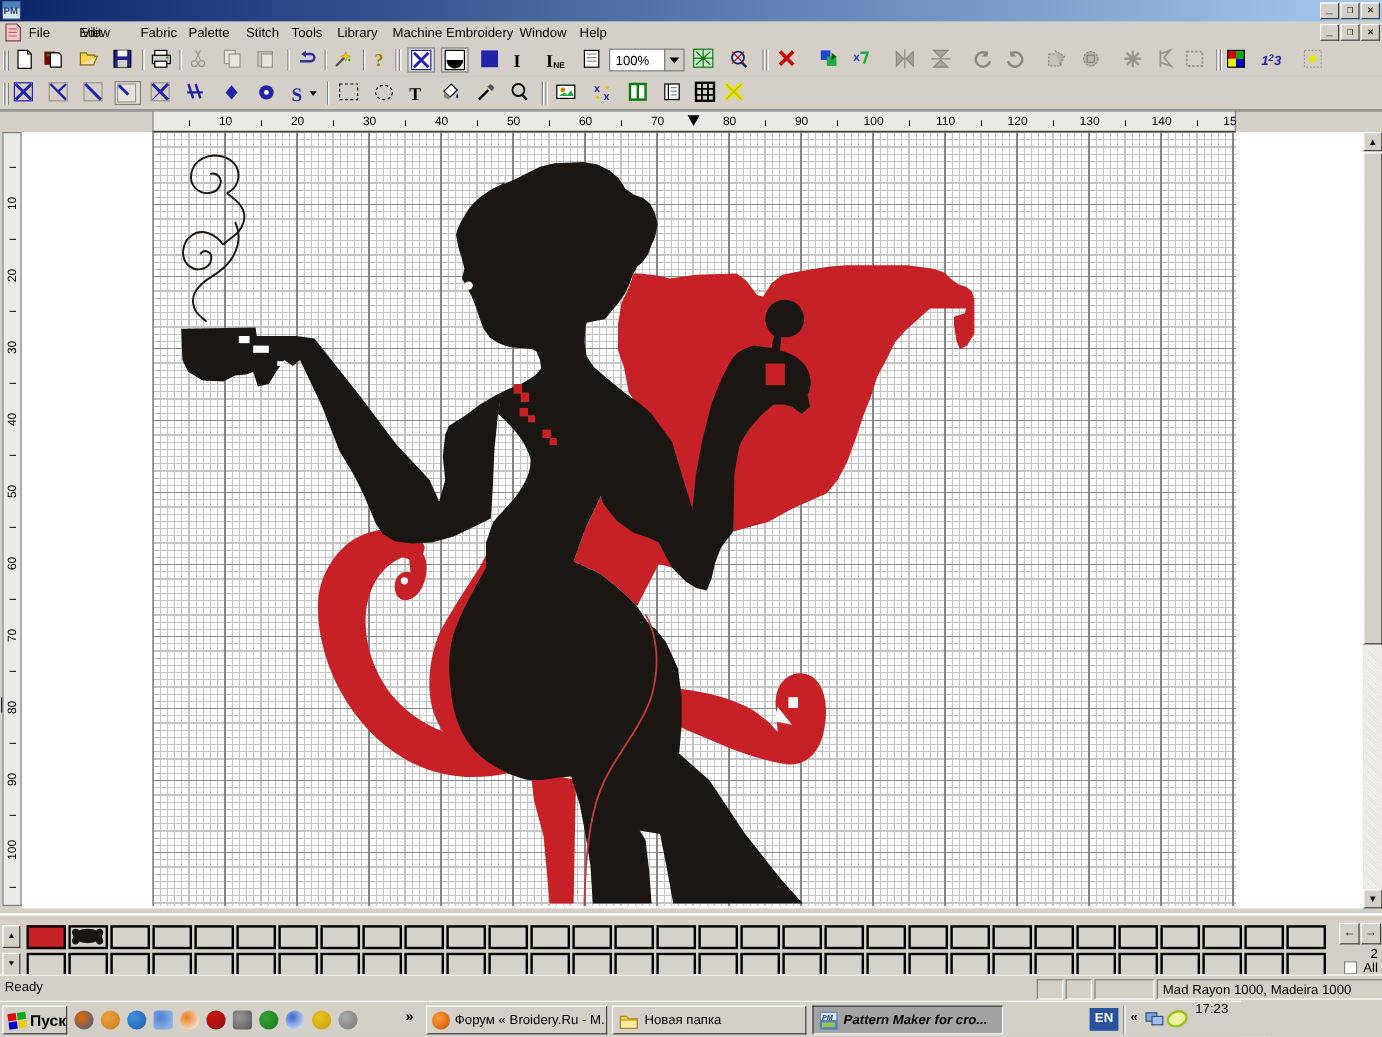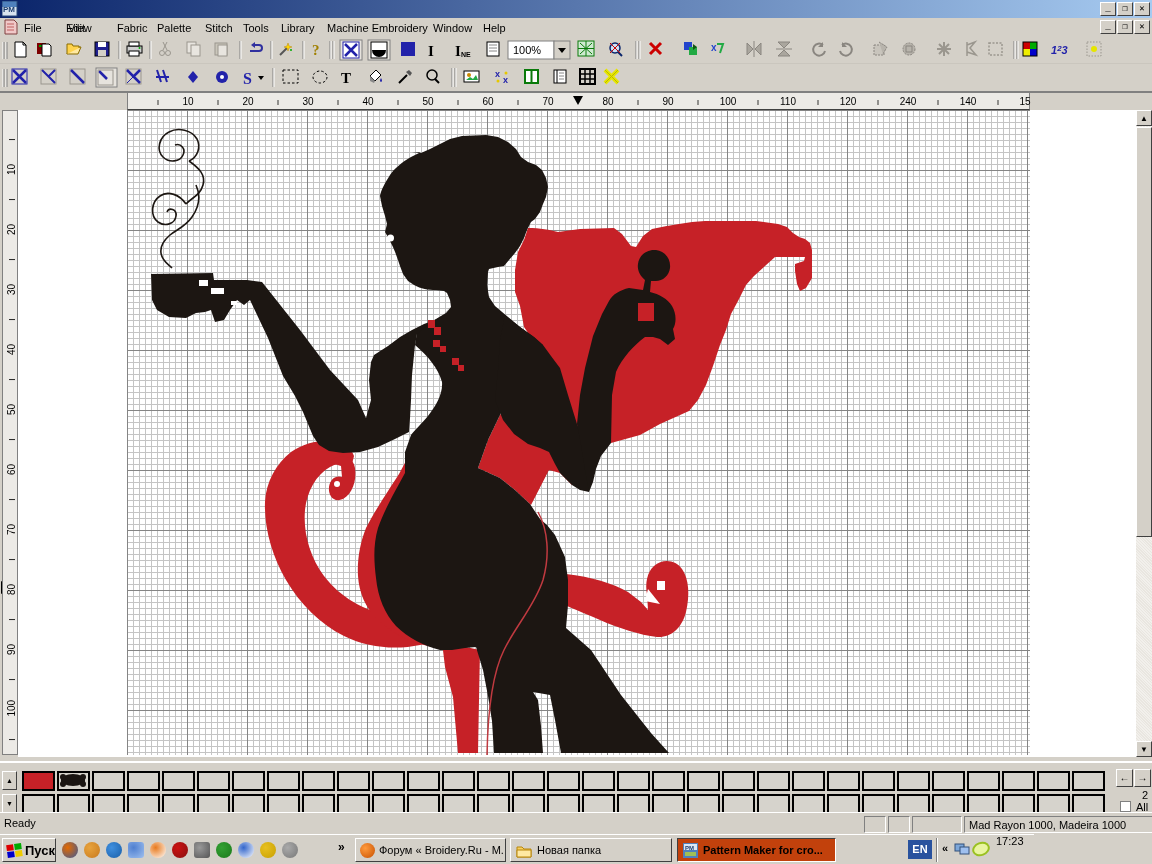--- a/index.html
+++ b/index.html
@@ -58,22 +58,22 @@
   .panel { position:absolute; top:3px; height:17px; border-top:1px solid #808080; border-left:1px solid #808080;
     border-bottom:1px solid #fff; border-right:1px solid #fff; }
   
   #taskbar { left:0; top:834px; width:1034px; height:30px; background:#d4d0c8; border-top:1px solid #fff; }
   #startbtn { position:absolute; left:2px; top:3px; width:54px; height:24px; background:#d4d0c8;
     border-top:1px solid #fff; border-left:1px solid #fff; border-right:1px solid #404040; border-bottom:1px solid #404040;
     font-size:13px; font-weight:bold; }
   .taskbtn { position:absolute; top:3px; height:24px; background:#d4d0c8;
     border-top:1px solid #fff; border-left:1px solid #fff; border-right:1px solid #404040; border-bottom:1px solid #404040;
     font-size:11px; color:#000; white-space:nowrap; overflow:hidden; }
-  .taskbtn.active { background:#c2410c; border-top:1px solid #404040; border-left:1px solid #404040;
-    border-right:1px solid #fff; border-bottom:1px solid #fff; font-weight:bold; }
+  .taskbtn.active { background:#a3a3a3; border-top:1px solid #404040; border-left:1px solid #404040;
+    border-right:1px solid #fff; border-bottom:1px solid #fff; font-weight:bold;font-style:italic; }
   #tray { position:absolute; right:0px; top:0px; width:132px; height:30px; }
 </style>
 </head>
 <body>
 
 <div class="abs" id="titlebar">
   <svg class="abs" style="left:2px;top:1px" width="16" height="16">
       <rect x="0" y="0" width="15" height="15" fill="#d8e4f0"></rect>
       <rect x="0" y="0" width="15" height="6" fill="#4f81bd"></rect>
       <text x="1" y="11" font-size="8" font-weight="bold" fill="#1f3f6f">PM</text>
@@ -440,21 +440,21 @@
   <span class="hnum" style="left:180px">30</span>
     <span class="hnum" style="left:240px">40</span>
   <span class="hnum" style="left:300px">50</span>
     <span class="hnum" style="left:360px">60</span>
   <span class="hnum" style="left:420px">70</span>
     <span class="hnum" style="left:480px">80</span>
   <span class="hnum" style="left:540px">90</span>
     <span class="hnum" style="left:600px">100</span>
   <span class="hnum" style="left:660px">110</span>
     <span class="hnum" style="left:720px">120</span>
-  <span class="hnum" style="left:780px">240</span>
+  <span class="hnum" style="left:780px">130</span>
     <span class="hnum" style="left:840px">140</span>
   <span class="hnum" style="left:897px">15</span>
   <span class="htick" style="left:30px">ı</span>
     <span class="htick" style="left:90px">ı</span>
   <span class="htick" style="left:150px">ı</span>
     <span class="htick" style="left:210px">ı</span>
   <span class="htick" style="left:270px">ı</span>
     <span class="htick" style="left:330px">ı</span>
   <span class="htick" style="left:390px">ı</span>
     <span class="htick" style="left:510px">ı</span>

